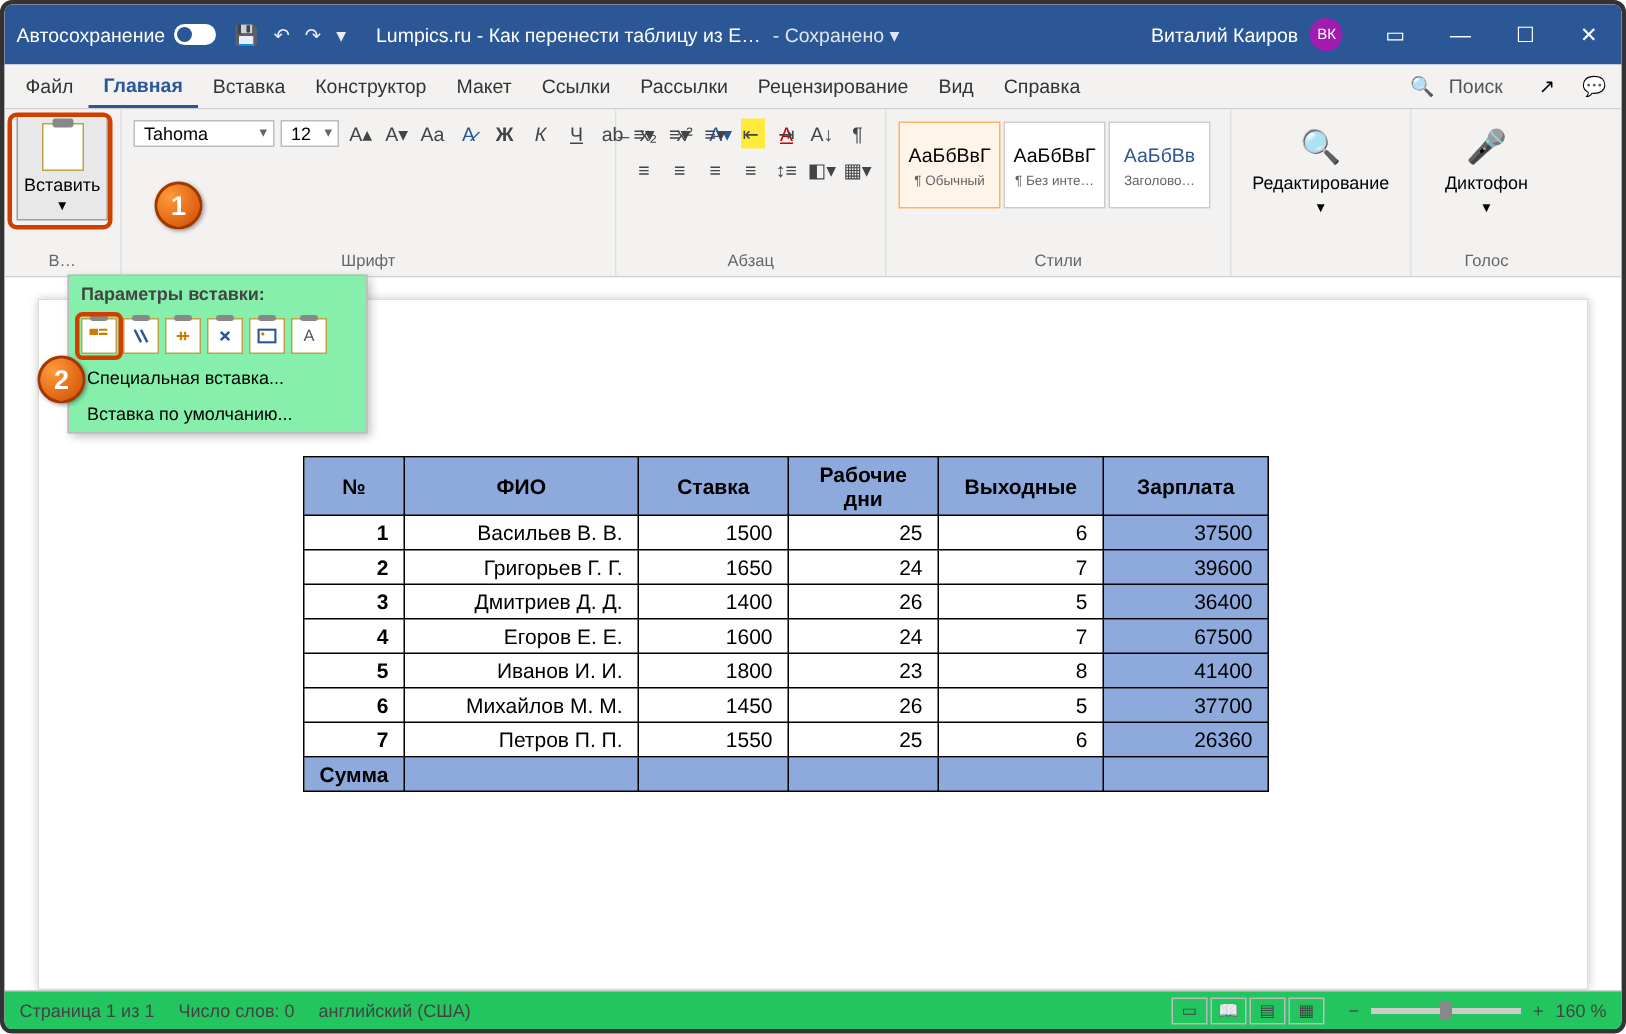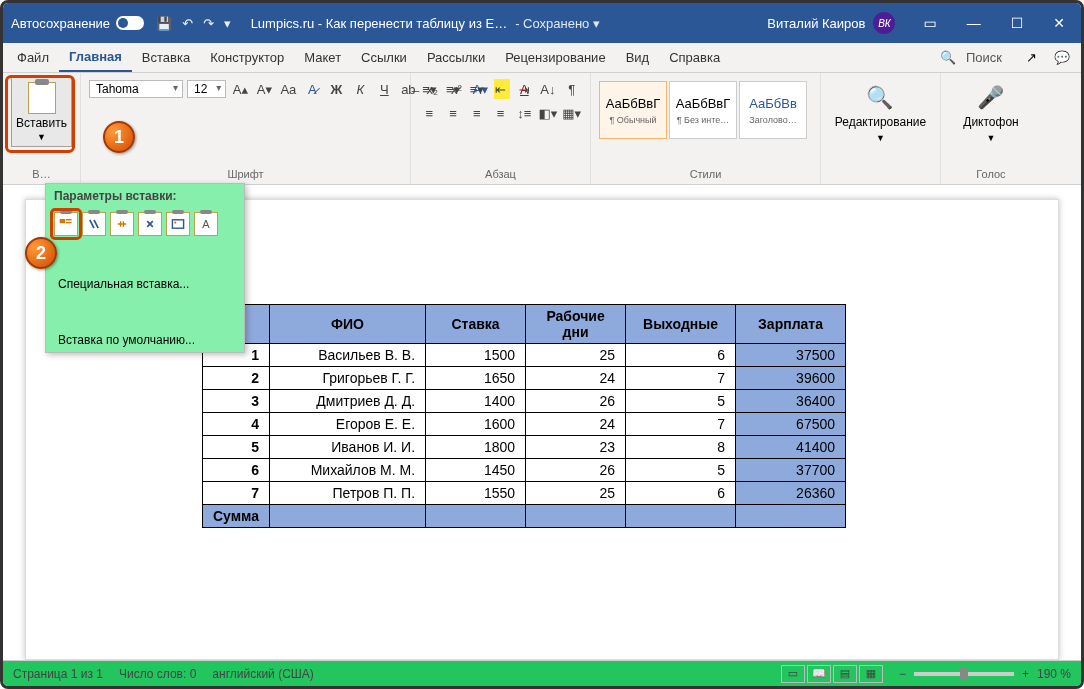--- a/index.html
+++ b/index.html
@@ -8,21 +8,21 @@
 .titlebar { background: #2b5797; color: #fff; height: 40px; display: flex; align-items: center; padding: 0 8px; font-size: 13px; }
 .titlebar .autosave { display: flex; align-items: center; gap: 6px; }
 .titlebar .toggle { width: 28px; height: 14px; background: #fff; border-radius: 8px; position: relative; }
 .titlebar .toggle::after { content: ''; width: 10px; height: 10px; background: #2b5797; border-radius: 50%; position: absolute; top: 2px; left: 2px; }
 .titlebar .qa { display: flex; gap: 10px; margin-left: 12px; }
 .titlebar .qa span { opacity: .9; }
 .titlebar .doctitle { margin-left: 20px; flex: 0 0 auto; }
 .titlebar .saved { margin-left: 8px; opacity: .85; }
 .titlebar .spacer { flex: 1; }
 .titlebar .user { display: flex; align-items: center; gap: 8px; }
-.titlebar .avatar { width: 22px; height: 22px; background: #4c1d95; border-radius: 50%; font-size: 10px; display: flex; align-items: center; justify-content: center; font-style: italic; }
+.titlebar .avatar { width: 22px; height: 22px; background: #a21caf; border-radius: 50%; font-size: 10px; display: flex; align-items: center; justify-content: center; }
 .titlebar .winbtns { display: flex; gap: 14px; margin-left: 20px; font-size: 14px; }
 .titlebar .winbtns span { padding: 4px 8px; }
 
 .tabbar { background: #f3f2f1; height: 30px; display: flex; align-items: center; padding: 0 4px; font-size: 13px; border-bottom: 1px solid #d0d0d0; }
 .tabbar .tab { padding: 6px 10px; color: #333; cursor: pointer; }
 .tabbar .tab.active { font-weight: 600; border-bottom: 2px solid #2b5797; color: #2b5797; }
 .tabbar .spacer { flex: 1; }
 .tabbar .right { display: flex; gap: 6px; align-items: center; }
 .tabbar .right span { padding: 4px 6px; }
 .tabbar .search { color: #555; }
@@ -61,21 +61,21 @@
 .biggrp .bigicon { font-size: 22px; }
 .biggrp .txt { font-size: 12px; }
 
 
 .paste-dd { position: absolute; top: 180px; left: 42px; width: 200px; background: #86efac; border: 1px solid #bbb; box-shadow: 2px 2px 6px rgba(0,0,0,.25); z-index: 10; font-size: 12px; }
 .paste-dd .hdr { padding: 5px 8px; color: #444; font-weight: 600; }
 .paste-dd .optrow { display: flex; gap: 4px; padding: 4px 8px; }
 .paste-dd .opt { width: 24px; height: 24px; border: 1px solid #bfa14a; background: #fff; position: relative; display:flex; align-items:center; justify-content:center; font-size:11px; }
 .paste-dd .opt::before { content:''; position:absolute; top:-3px; left:5px; width:12px; height:4px; background:#888; border-radius:2px; }
 .paste-dd .opt svg { width:14px; height:14px; }
-.paste-dd .menuitem { padding: 5px 12px; cursor: pointer; margin-top: 32px; }
+.paste-dd .menuitem { padding: 5px 12px; cursor: pointer; }
 .opt-highlight { position: absolute; top: 24px; left: 4px; width: 32px; height: 32px; border: 3px solid #d13f00; border-radius: 5px; pointer-events: none; }
 
 
 .badge { position: absolute; width: 32px; height: 32px; border-radius: 50%; background: radial-gradient(circle at 30% 30%, #ff9a3a, #d14a00); color: #fff; font-weight: 700; font-size: 18px; display: flex; align-items: center; justify-content: center; border: 2px solid #a33700; box-shadow: 1px 1px 3px rgba(0,0,0,.4); z-index: 20; }
 
 .docarea { position: absolute; top: 182px; left: 0; right: 0; bottom: 26px; background: #fff; overflow: hidden; }
 .page { position: absolute; top: 14px; left: 22px; right: 22px; bottom: 0; background: #fff; box-shadow: 0 0 6px rgba(0,0,0,.25); border:1px solid #ddd; }
 
 .datatable { position: absolute; top: 104px; left: 176px; border-collapse: collapse; font-size: 14px; }
 .datatable th, .datatable td { border: 1px solid #000; padding: 3px 10px; text-align: right; }
@@ -380,15 +380,15 @@
   <div class="viewbtns">
     <span>▭</span>
     <span>📖</span>
     <span>▤</span>
     <span>▦</span>
   </div>
   <div class="zoom">
     <span>−</span>
     <span class="slider"></span>
     <span>+</span>
-    <span>190 %</span>
+    <span>160 %</span>
   </div>
 </div>
 
 </body></html>

